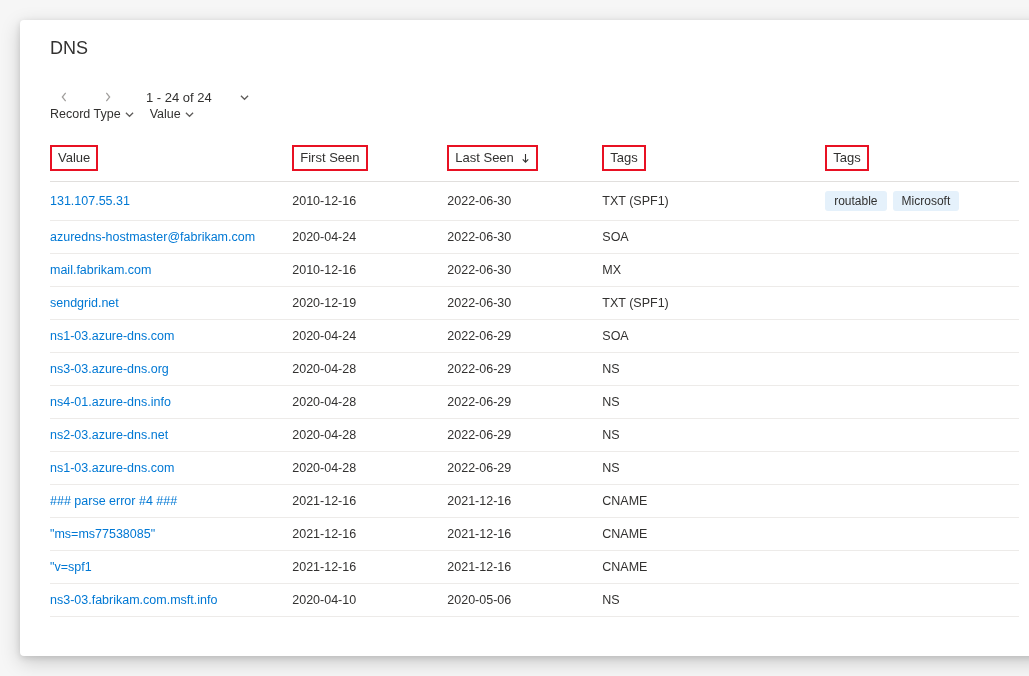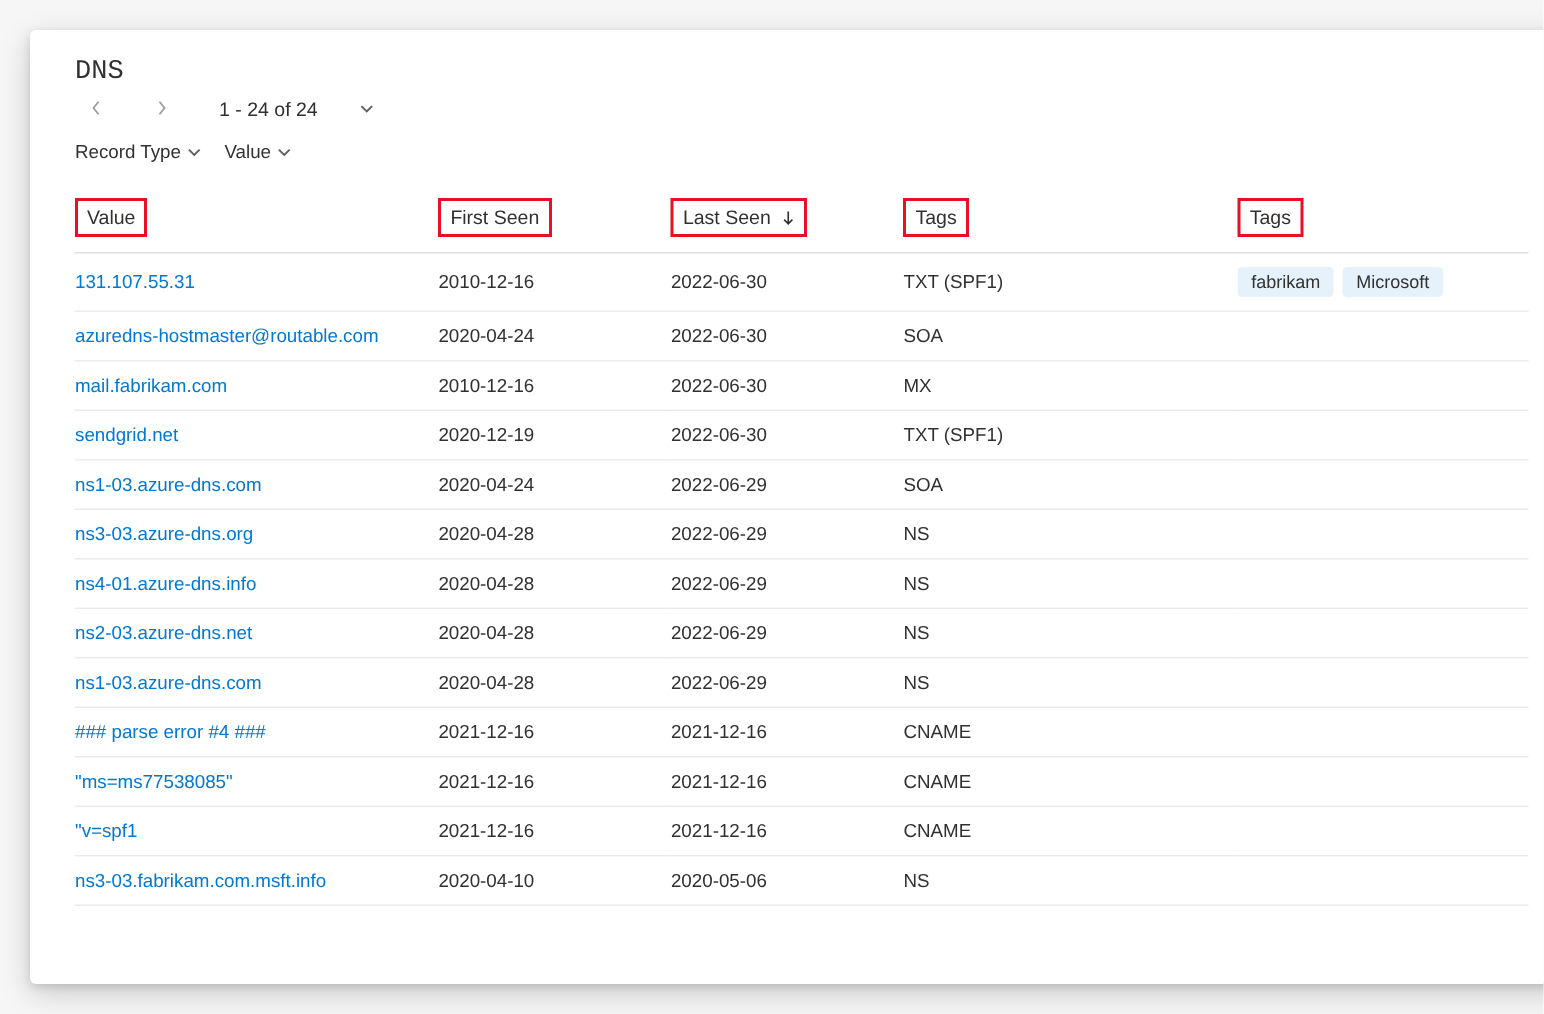--- a/index.html
+++ b/index.html
@@ -16,28 +16,27 @@
       box-shadow: 0 6px 20px rgba(0,0,0,0.18), 0 2px 6px rgba(0,0,0,0.12);
       width: 1029px;
       height: 636px;
       padding: 18px 30px 10px 30px;
       overflow: hidden;
     }
     .page-title {
       font-size: 18px;
       font-weight: 400;
       color: #323130;
-      margin-bottom: 4px;
-      font-family: Liberation Mono, monospace;
+      margin-bottom: 28px;
     }
     .toolbar-row {
       display: flex;
       align-items: center;
       gap: 24px;
-      margin-bottom: 12px;
+      margin-bottom: 0;
       padding-left: 4px;
     }
     .nav-arrow {
       width: 20px;
       height: 20px;
       display: flex;
       align-items: center;
       justify-content: center;
       color: #a19f9d;
       cursor: pointer;
@@ -203,24 +202,24 @@
           <span class="header-highlight">Tags</span>
         </th>
       </tr>
     </thead>
     <tbody id="table-body">
         <tr>
           <td><a class="link">131.107.55.31</a></td>
           <td>2010-12-16</td>
           <td>2022-06-30</td>
           <td>TXT (SPF1)</td>
-          <td><span class="tag">fabrikam</span><span class="tag">Microsoft</span></td>
-        </tr>
-        <tr>
-          <td><a class="link">azuredns-hostmaster@routable.com</a></td>
+          <td><span class="tag">routable</span><span class="tag">Microsoft</span></td>
+        </tr>
+        <tr>
+          <td><a class="link">azuredns-hostmaster@fabrikam.com</a></td>
           <td>2020-04-24</td>
           <td>2022-06-30</td>
           <td>SOA</td>
           <td></td>
         </tr>
         <tr>
           <td><a class="link">mail.fabrikam.com</a></td>
           <td>2010-12-16</td>
           <td>2022-06-30</td>
           <td>MX</td>

